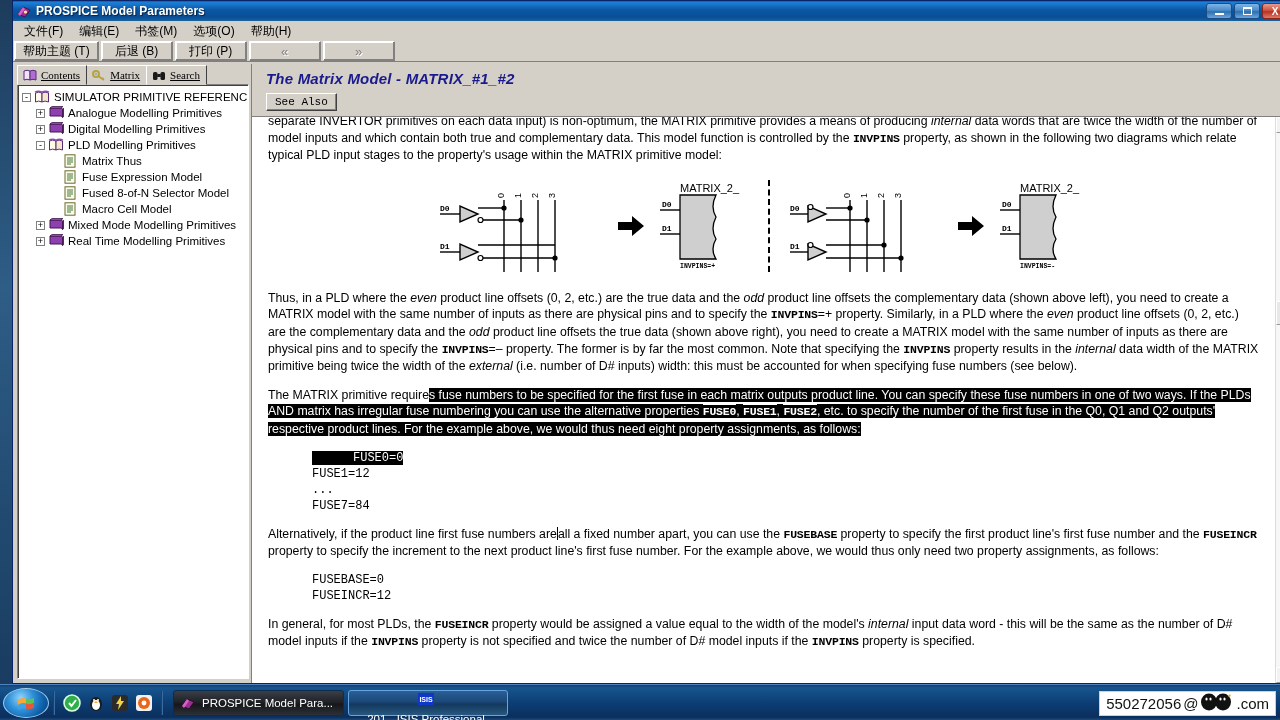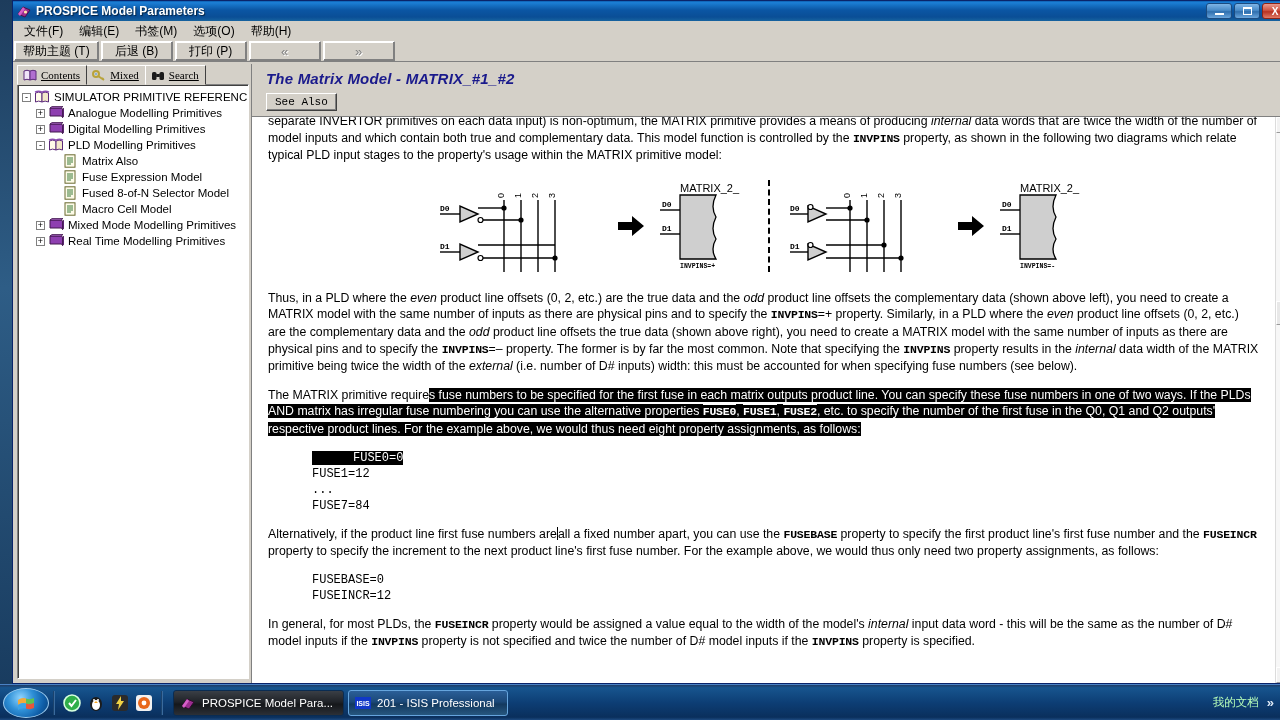--- a/index.html
+++ b/index.html
@@ -228,20 +228,21 @@
     padding: 0 10px 0 6px; min-width: 160px;
     font-size: 11.5px; color: #fff;
     border-radius: 3px;
     border: 1px solid #0a2c52;
     background: linear-gradient(180deg,#3a3f46 0%, #202328 45%, #15171a 55%, #2c3037 100%);
     white-space: nowrap;
   }
   .task-btn.active {
     background: linear-gradient(180deg,#2b5f98 0%,#1b4878 45%,#13395f 55%,#27577f 100%);
     border-color: #66a5dd;
+    flex-direction: column;
   }
   .task-ico { width: 16px; height: 16px; flex: none; position: relative; }
   #tray-right {
     margin-left: auto; display: flex; align-items: center; gap: 8px; padding-right: 6px; height: 36px;
   }
   #docs-link { color: #b9ffb9; font-size: 11.5px; }
   #docs-chev { color: #dfe9f5; font-size: 13px; font-weight: bold; }
   #qq-watermark {
     position: absolute; right: 4px; bottom: 4px;
     background: #ffffff; color: #111;
@@ -309,21 +310,21 @@
           <span class="lbl">Contents</span>
         </div>
         <div class="nav-tab">
           <span class="tab-ico">
             <svg width="14" height="13" viewBox="0 0 14 13">
               <circle cx="4" cy="5" r="3" fill="none" stroke="#b8a33a" stroke-width="2"></circle>
               <path d="M6 7 L12 11 M10 9 l1.5 1.5" stroke="#b8a33a" stroke-width="2" fill="none"></path>
               <circle cx="4" cy="5" r="1" fill="#6fa8d8"></circle>
             </svg>
           </span>
-          <span class="lbl">Mixed</span>
+          <span class="lbl">Matrix</span>
         </div>
         <div class="nav-tab">
           <span class="tab-ico">
             <svg width="14" height="13" viewBox="0 0 14 13">
               <rect x="1" y="3" width="4.5" height="8" rx="1.6" fill="#1a1a1a"></rect>
               <rect x="8.5" y="3" width="4.5" height="8" rx="1.6" fill="#1a1a1a"></rect>
               <rect x="5.2" y="5" width="3.6" height="3" fill="#1a1a1a"></rect>
             </svg>
           </span>
           <span class="lbl">Search</span>
@@ -376,21 +377,21 @@
             <div class="tree-row">
               <span style="width:28px;flex:none"></span>
               <span class="spacer"></span>
               <span class="ico-book"><svg width="16" height="14" viewBox="0 0 16 14">
                   <rect x="3" y="0.8" width="10" height="12.4" fill="#fdfbe8" stroke="#6a6a30" stroke-width="1"></rect>
                   <line x1="5" y1="4" x2="11" y2="4" stroke="#3a7a3a" stroke-width="1"></line>
                   <line x1="5" y1="6" x2="11" y2="6" stroke="#3a7a3a" stroke-width="1"></line>
                   <line x1="5" y1="8" x2="11" y2="8" stroke="#3a7a3a" stroke-width="1"></line>
                   <line x1="5" y1="10" x2="9" y2="10" stroke="#3a7a3a" stroke-width="1"></line>
                 </svg></span>
-              <span class="tree-label">Matrix Also</span>
+              <span class="tree-label">Matrix Thus</span>
             </div>
             <div class="tree-row">
               <span style="width:28px;flex:none"></span>
               <span class="spacer"></span>
               <span class="ico-book"><svg width="16" height="14" viewBox="0 0 16 14">
                   <rect x="3" y="0.8" width="10" height="12.4" fill="#fdfbe8" stroke="#6a6a30" stroke-width="1"></rect>
                   <line x1="5" y1="4" x2="11" y2="4" stroke="#3a7a3a" stroke-width="1"></line>
                   <line x1="5" y1="6" x2="11" y2="6" stroke="#3a7a3a" stroke-width="1"></line>
                   <line x1="5" y1="8" x2="11" y2="8" stroke="#3a7a3a" stroke-width="1"></line>
                   <line x1="5" y1="10" x2="9" y2="10" stroke="#3a7a3a" stroke-width="1"></line>
@@ -637,13 +638,30 @@
       </span>
       <span>201 - ISIS Professional</span>
     </div>
   </div>
 
   <div id="tray-right">
     <span id="docs-link">我的文档</span>
     <span id="docs-chev">»</span>
   </div>
 
+  <div id="qq-watermark">
+    <span>550272056</span>
+    <span>@</span>
+    <span class="qq-logo">
+      <svg width="34" height="18" viewBox="0 0 34 18">
+        <ellipse cx="9" cy="9" rx="8" ry="8.5" fill="#111"></ellipse>
+        <ellipse cx="9" cy="10" rx="5" ry="5.5" fill="#111"></ellipse>
+        <ellipse cx="23" cy="9" rx="8" ry="8.5" fill="#111"></ellipse>
+        <path d="M28 3 l2 -2 1 2 -2 1 z" fill="#e8b23a"></path>
+        <ellipse cx="6.5" cy="6" rx="1.1" ry="1.6" fill="#fff"></ellipse>
+        <ellipse cx="10.5" cy="6" rx="1.1" ry="1.6" fill="#fff"></ellipse>
+        <ellipse cx="20.5" cy="6" rx="1.1" ry="1.6" fill="#fff"></ellipse>
+        <ellipse cx="24.5" cy="6" rx="1.1" ry="1.6" fill="#fff"></ellipse>
+      </svg>
+    </span>
+    <span>.com</span>
+  </div>
 </div>
 
 </body></html>

